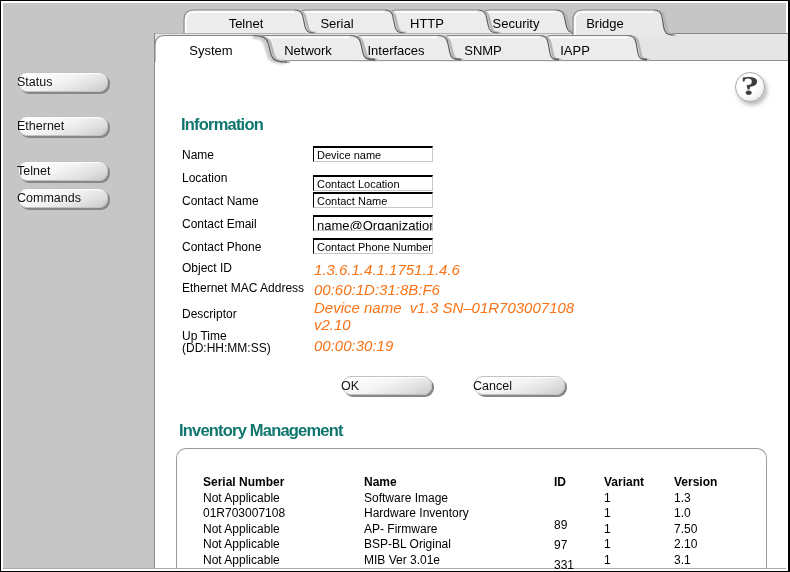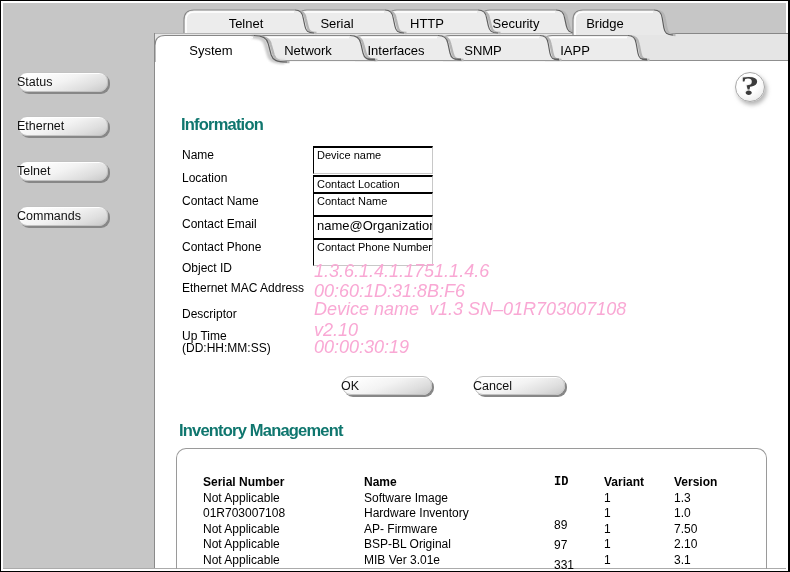--- a/index.html
+++ b/index.html
@@ -8,22 +8,22 @@
   #win{position:absolute;left:1px;top:1px;width:783px;height:566px;box-shadow:inset 0 -1px 0 #ababab;
        background:#c6c6c6;border:2px solid #fff;}
   #content{position:absolute;left:155px;top:61px;width:632px;height:507px;background:#fff;}
   #vline{position:absolute;left:154px;top:33px;width:1px;height:535px;background:#8a8a8a;}
   .sbtn{position:absolute;border-radius:9px;border:1px solid #c2c2c2;
         background:linear-gradient(160deg,#ffffff 12%,#f3f3f3 48%,#dedede 78%,#c9c9c9 100%);
         box-shadow:2px 2px 0 0 #878787, inset 1px 1px 0 #fff;
         text-align:left;font-size:12.5px;color:#111;}
   .sbtn span{position:relative;top:2px;left:-2px;}
   .lbl{position:absolute;font-size:12px;color:#000;white-space:nowrap;}
-  .val{position:absolute;font-size:18px;font-style:italic;color:#f9a8d4;white-space:nowrap;}
-  .inp{position:absolute;width:120px;height:28px;background:#fff;box-sizing:border-box;
+  .val{position:absolute;font-size:15px;font-style:italic;color:#f97316;white-space:nowrap;}
+  .inp{position:absolute;width:120px;height:16px;background:#fff;box-sizing:border-box;
        border-top:2px solid #000;border-left:1px solid #000;
        border-right:1px solid #c8c8c8;border-bottom:1px solid #c8c8c8;
        font-size:11px;padding:1px 0 4px 3px;white-space:nowrap;overflow:hidden;}
   .h1{position:absolute;font-size:16.5px;font-weight:bold;color:#0f766e;white-space:nowrap;letter-spacing:-0.8px;}
   #invbox{position:absolute;left:176px;top:448px;width:589px;height:120px;
           border:1px solid #9a9a9a;border-bottom:none;border-radius:10px 10px 0 0;}
   .cell{position:absolute;font-size:12px;white-space:nowrap;}
   .cellb{position:absolute;font-size:12px;font-weight:bold;white-space:nowrap;}
   #help{position:absolute;left:735px;top:72px;width:30px;height:30px;border-radius:50%;
         background:radial-gradient(circle at 40% 32%,#ffffff 45%,#f2f2f2 70%,#d9d9d9 100%);
@@ -116,21 +116,21 @@
     <path d="M 251.8 36.5 C 261.7 36.5 265.0 40.0 266.0 44.5 L 269.0 55 C 270.6 60 274.2 62 284.8 62" fill="none" stroke="#c2c2c2" stroke-width="4.2" opacity="0.9" filter="url(#blr)"></path>
     <path d="M 157 62 L 157 45.5 Q 157 37.5 165 37.5 L 253 37.5" fill="none" stroke="#ffffff" stroke-width="1.6"></path>
     <path d="M 155 62 L 155 45.5 Q 155 35.5 165 35.5 L 254 35.5" fill="none" stroke="#878787" stroke-width="1.1"></path>
     <path d="M 254 35.5 C 263.9 35.5 267.2 39.0 268.2 43.5 L 271.2 55 C 272.8 60 276.4 62 287 62" fill="none" stroke="#5f5f5f" stroke-width="1.2"></path>
     <text x="211" y="55" text-anchor="middle" font-size="13px" font-family="Liberation Sans, sans-serif" fill="#000">System</text>
   </svg>
 
 <div class="sbtn" style="left:18px;top:72px;width:88px;height:18px"><span>Status</span></div>
 <div class="sbtn" style="left:18px;top:115.5px;width:88px;height:18px"><span>Ethernet</span></div>
 <div class="sbtn" style="left:18px;top:161px;width:88px;height:18px"><span>Telnet</span></div>
-<div class="sbtn" style="left:18px;top:206px;width:88px;height:18px"><span>Commands</span></div>
+<div class="sbtn" style="left:18px;top:188px;width:88px;height:18px"><span>Commands</span></div>
 
 <div id="help">
     <div>?</div>
   </div>
 
 <div class="h1" style="left:181px;top:115px;">Information</div>
 
 <div class="lbl" style="left:182px;top:148px;">Name</div>
 <div class="lbl" style="left:182px;top:171px;">Location</div>
 <div class="lbl" style="left:182px;top:194px;">Contact Name</div>
@@ -153,21 +153,21 @@
 <div class="val" style="left:314px;top:337px;">00:00:30:19</div>
 
 <div class="sbtn" style="left:342px;top:376px;width:88px;height:17px"><span>OK</span></div>
 <div class="sbtn" style="left:474px;top:376px;width:89px;height:17px"><span>Cancel</span></div>
 
 <div class="h1" style="left:179px;top:421px;">Inventory Management</div>
 <div id="invbox"></div>
 
 <div class="cellb" style="left:203px;top:475px;">Serial Number</div>
 <div class="cellb" style="left:364px;top:475px;">Name</div>
-<div class="cellb" style="left:554px;top:475px;font-family:Liberation Mono, monospace;">ID</div>
+<div class="cellb" style="left:554px;top:475px;">ID</div>
 <div class="cellb" style="left:604px;top:475px;">Variant</div>
 <div class="cellb" style="left:674px;top:475px;">Version</div>
 
 <div class="cell" style="left:203px;top:491px;line-height:15.4px;">Not Applicable<br>01R703007108<br>Not Applicable<br>Not Applicable<br>Not Applicable</div>
 <div class="cell" style="left:364px;top:491px;line-height:15.4px;">Software Image<br>Hardware Inventory<br>AP- Firmware<br>BSP-BL Original<br>MIB Ver 3.01e</div>
 <div class="cell" style="left:554px;top:515px;line-height:20px;">89<br>97<br>331<br>111<br>122</div>
 <div class="cell" style="left:604px;top:491px;line-height:15.4px;">1<br>1<br>1<br>1<br>1</div>
 <div class="cell" style="left:674px;top:491px;line-height:15.4px;">1.3<br>1.0<br>7.50<br>2.10<br>3.1</div>
 
 </body></html>

